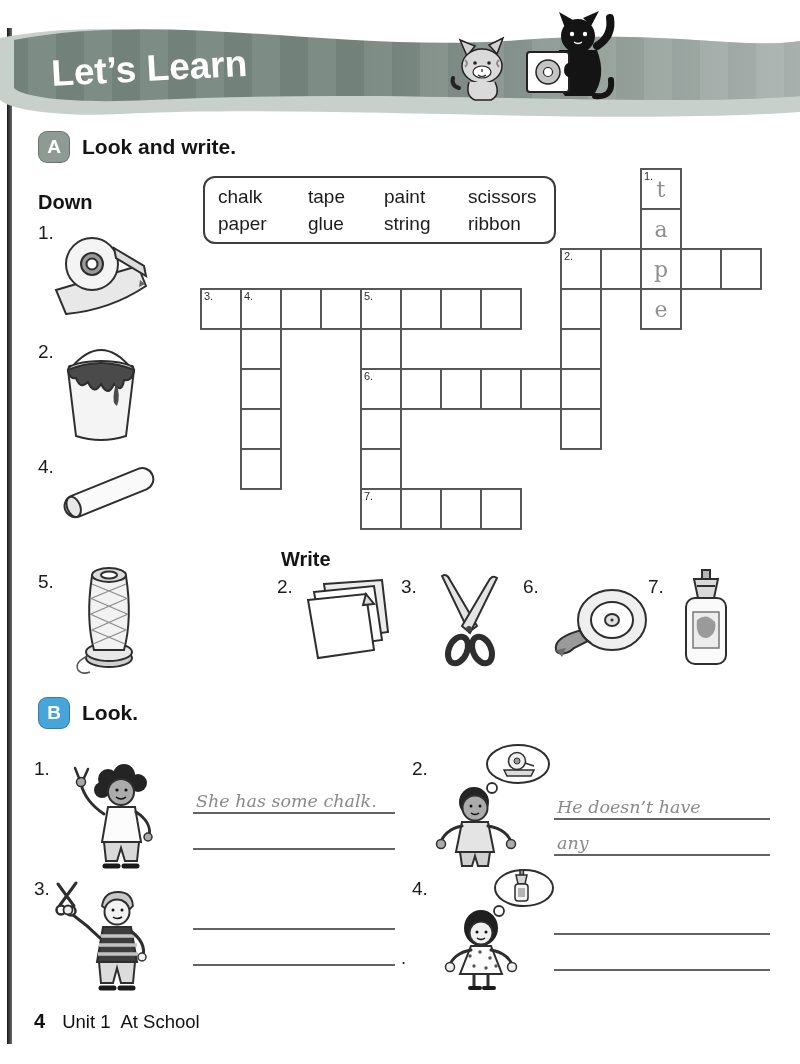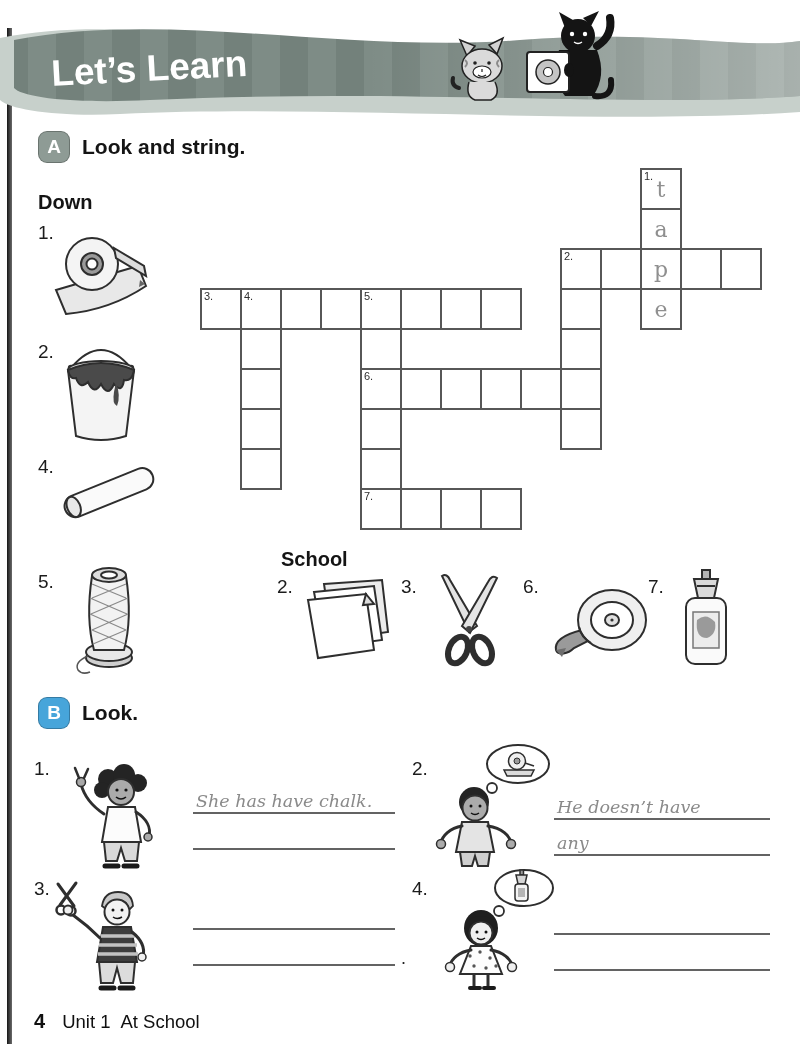--- a/index.html
+++ b/index.html
@@ -78,23 +78,33 @@
       <rect x="82" y="44" width="42" height="40" rx="3" fill="#fff" stroke="#222" stroke-width="2"></rect>
       <circle cx="103" cy="64" r="12" fill="#c4c4c4" stroke="#222" stroke-width="1.5"></circle>
       <circle cx="103" cy="64" r="4.5" fill="#fff" stroke="#222" stroke-width="1.2"></circle>
       <ellipse cx="124" cy="62" rx="5" ry="7" fill="#141414"></ellipse>
       <path d="M150,88 q18,2 16,-16" stroke="#141414" stroke-width="6" fill="none" stroke-linecap="round"></path>
     </g>
   </svg>
 
   <div class="sec-head" style="left:38px;top:131px">
     <span class="badge badge-a">A</span>
-    <span class="sec-title">Look and string.</span>
-  </div>
-
+    <span class="sec-title">Look and write.</span>
+  </div>
+
+  <div class="wordbank">
+    <span>chalk</span>
+    <span>tape</span>
+    <span>paint</span>
+    <span>scissors</span>
+    <span>paper</span>
+    <span>glue</span>
+    <span>string</span>
+    <span>ribbon</span>
+  </div>
 
   <div class="h-label" style="left:38px;top:191px">Down</div>
 
   <span class="num" style="left:38px;top:222px">1.</span>
   <svg class="abs" style="left:50px;top:228px" width="102" height="98" viewBox="0 0 102 98">
     <g stroke="#2e2e2e" stroke-width="2">
       <path d="M6,62 L88,38 L96,58 Q60,82 16,86 Z" fill="#e8e8e8"></path>
       <circle cx="42" cy="36" r="26" fill="#f4f4f4"></circle>
       <circle cx="42" cy="36" r="11" fill="#9a9a9a"></circle>
       <circle cx="42" cy="36" r="5.5" fill="#fff"></circle>
@@ -180,21 +190,21 @@
       <span class="cw-num" style="left: 40px; top: 120px;">4.</span>
       <span class="cw-num" style="left: 160px; top: 120px;">5.</span>
       <span class="cw-num" style="left: 160px; top: 200px;">6.</span>
       <span class="cw-num" style="left: 160px; top: 320px;">7.</span>
       <span class="cw-letter" style="left: 440px; top: 0px; width: 42px; height: 42px;">t</span>
       <span class="cw-letter" style="left: 440px; top: 40px; width: 42px; height: 42px;">a</span>
       <span class="cw-letter" style="left: 440px; top: 80px; width: 42px; height: 42px;">p</span>
       <span class="cw-letter" style="left: 440px; top: 120px; width: 42px; height: 42px;">e</span>
     </div>
 
-  <div class="h-label" style="left:281px;top:548px">School</div>
+  <div class="h-label" style="left:281px;top:548px">Write</div>
 
   <span class="num" style="left:277px;top:576px">2.</span>
   <svg class="abs" style="left:300px;top:574px" width="96" height="92" viewBox="0 0 96 92">
     <g stroke="#2e2e2e" stroke-width="2">
       <path d="M24,10 L82,6 L88,58 L32,66 Z" fill="#ececec"></path>
       <path d="M14,18 L74,12 L82,66 L24,74 Z" fill="#ffffff"></path>
       <path d="M8,26 L66,20 L74,76 L18,84 Z" fill="#ffffff"></path>
       <path d="M66,20 L74,30 L63,31 Z" fill="#dddddd"></path>
     </g>
   </svg>
@@ -255,21 +265,21 @@
     <circle cx="69" cy="28" r="1.6" fill="#111"></circle>
       <circle cx="78" cy="28" r="1.6" fill="#111"></circle>
     <path d="M68,35 q5,4 10,0" fill="none" stroke="#111" stroke-width="1.6"></path>
     <path d="M60,45 L87,45 L93,80 L54,80 Z" fill="#fcfcfc" stroke="#2e2e2e" stroke-width="2"></path>
     <path d="M88,50 C99,57 103,66 101,74" fill="none" stroke="#2e2e2e" stroke-width="3" stroke-linecap="round"></path>
     <circle cx="100" cy="75" r="4" fill="#ababab" stroke="#2e2e2e" stroke-width="1.5"></circle>
     <path d="M56,80 L91,80 L89,99 L77,99 L73,86 L69,99 L58,99 Z" fill="#d9d9d9" stroke="#2e2e2e" stroke-width="2"></path>
     <path d="M57,104 l13,0 M76,104 l13,0" stroke="#1a1a1a" stroke-width="5" stroke-linecap="round"></path>
   </svg>
   <div class="write-line" style="left:193px;top:782px;width:202px">
-    <span class="hw">She has have chalk.</span>
+    <span class="hw">She has some chalk.</span>
   </div>
   <div class="write-line" style="left:193px;top:818px;width:202px">
     <span class="hw"></span>
     <span class="end-mark"></span>
   </div>
 
   <span class="num" style="left:412px;top:758px">2.</span>
   <svg class="abs" style="left:430px;top:740px" width="125" height="132" viewBox="0 0 125 132">
     <ellipse cx="88" cy="24" rx="31" ry="19" fill="#fff" stroke="#2e2e2e" stroke-width="2"></ellipse>
     <circle cx="62" cy="48" r="5" fill="#fff" stroke="#2e2e2e" stroke-width="1.8"></circle>

